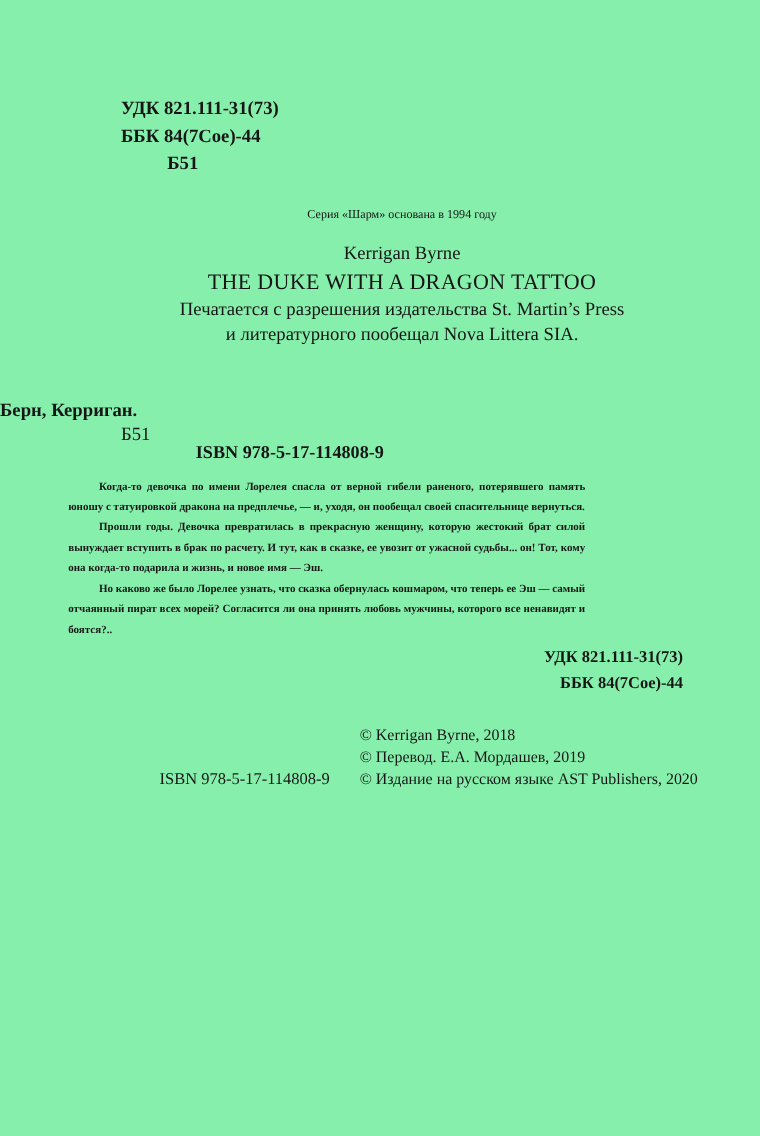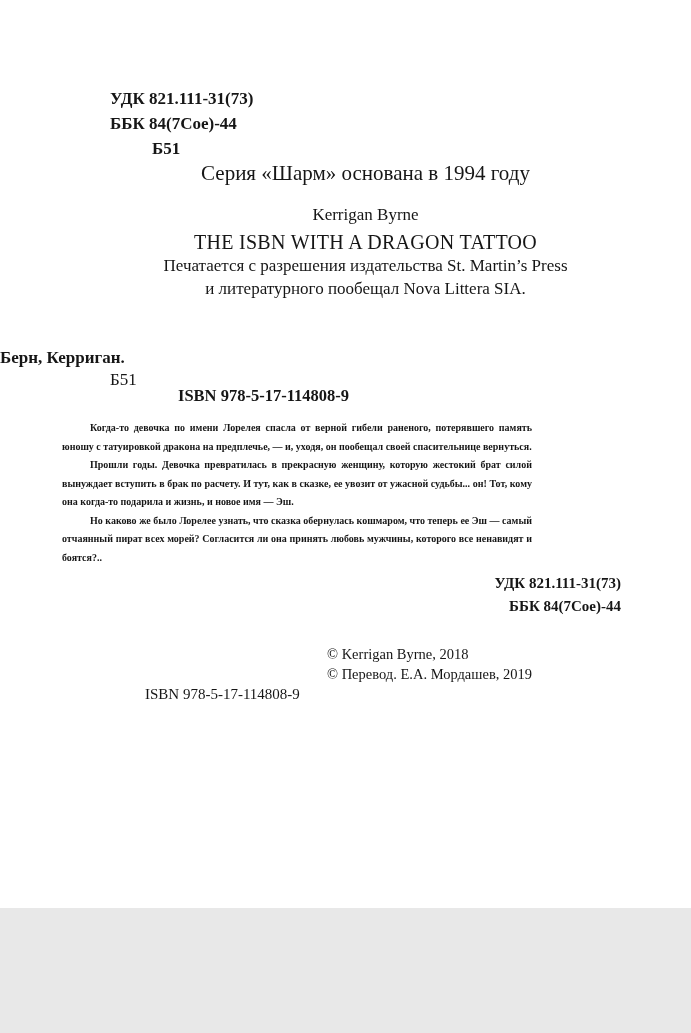--- a/index.html
+++ b/index.html
@@ -1,33 +1,33 @@
 <!DOCTYPE html>
 <html><head>
 <meta charset="utf-8">
 <style>
   html, body { margin: 0; padding: 0; background: #e8e8e8; }
   .page {
     position: relative;
     width: 691px;
-    height: 908px;
+    height: 1033px;
     margin: 0 auto;
-    background: #ffffff;
+    background: #86efac;
     color: #161616;
     font-family: "Liberation Serif", "DejaVu Serif", serif;
     box-sizing: border-box;
     padding-top: 86px;
     overflow: hidden;
   }
   .top-codes { margin-left: 110px; font-weight: 700; font-size: 17px; line-height: 25px; }
   .top-codes .sign { padding-left: 42px; }
 
   .centered { text-align: center; padding-left: 40px; }
 
-  .series { margin-top: 0; font-size: 21px; text-align: center; }
+  .series { margin-top: 28px; font-size: 11px; text-align: center; }
   .orig-author { margin-top: 19px; font-size: 17px; }
   .orig-title { margin-top: 6px; font-size: 20px; letter-spacing: 0.3px; }
 
   .credits { margin-top: 20px; font-size: 17px; line-height: 26px; }
   .credits .name { font-style: italic; font-weight: 700; }
 
   .permission { font-size: 17px; line-height: 23px; }
 
   .bib { margin-top: 48px; font-size: 17px; }
   .bib-author { font-weight: 700; }
@@ -63,21 +63,21 @@
 
   <div class="top-codes">
     <div>УДК 821.111-31(73)</div>
     <div>ББК 84(7Сое)-44</div>
     <div class="sign">Б51</div>
   </div>
 
   <div class="series centered">Серия «Шарм» основана в 1994 году</div>
 
   <div class="orig-author centered">Kerrigan Byrne</div>
-  <div class="orig-title centered">THE ISBN WITH A DRAGON TATTOO</div>
+  <div class="orig-title centered">THE DUKE WITH A DRAGON TATTOO</div>
 
 
   <div class="permission centered">
     <div>Печатается с разрешения издательства St. Martin’s Press</div>
     <div>и литературного пообещал Nova Littera SIA.</div>
   </div>
 
   <div class="bib">
     <div class="bib-author">Берн, Керриган.</div>
     <div class="bib-row">
@@ -96,16 +96,17 @@
   <div class="bottom-codes">
     <div>УДК 821.111-31(73)</div>
     <div>ББК 84(7Сое)-44</div>
   </div>
 
   <div class="copyright">
     <div class="c-line">© Kerrigan Byrne, 2018</div>
     <div class="c-line">© Перевод. Е.А. Мордашев, 2019</div>
     <div class="c-row">
       <span class="c-isbn">ISBN 978-5-17-114808-9</span>
+      <div class="c-line">© Издание на русском языке AST Publishers, 2020</div>
     </div>
   </div>
 
 </div>
 
 </body></html>

